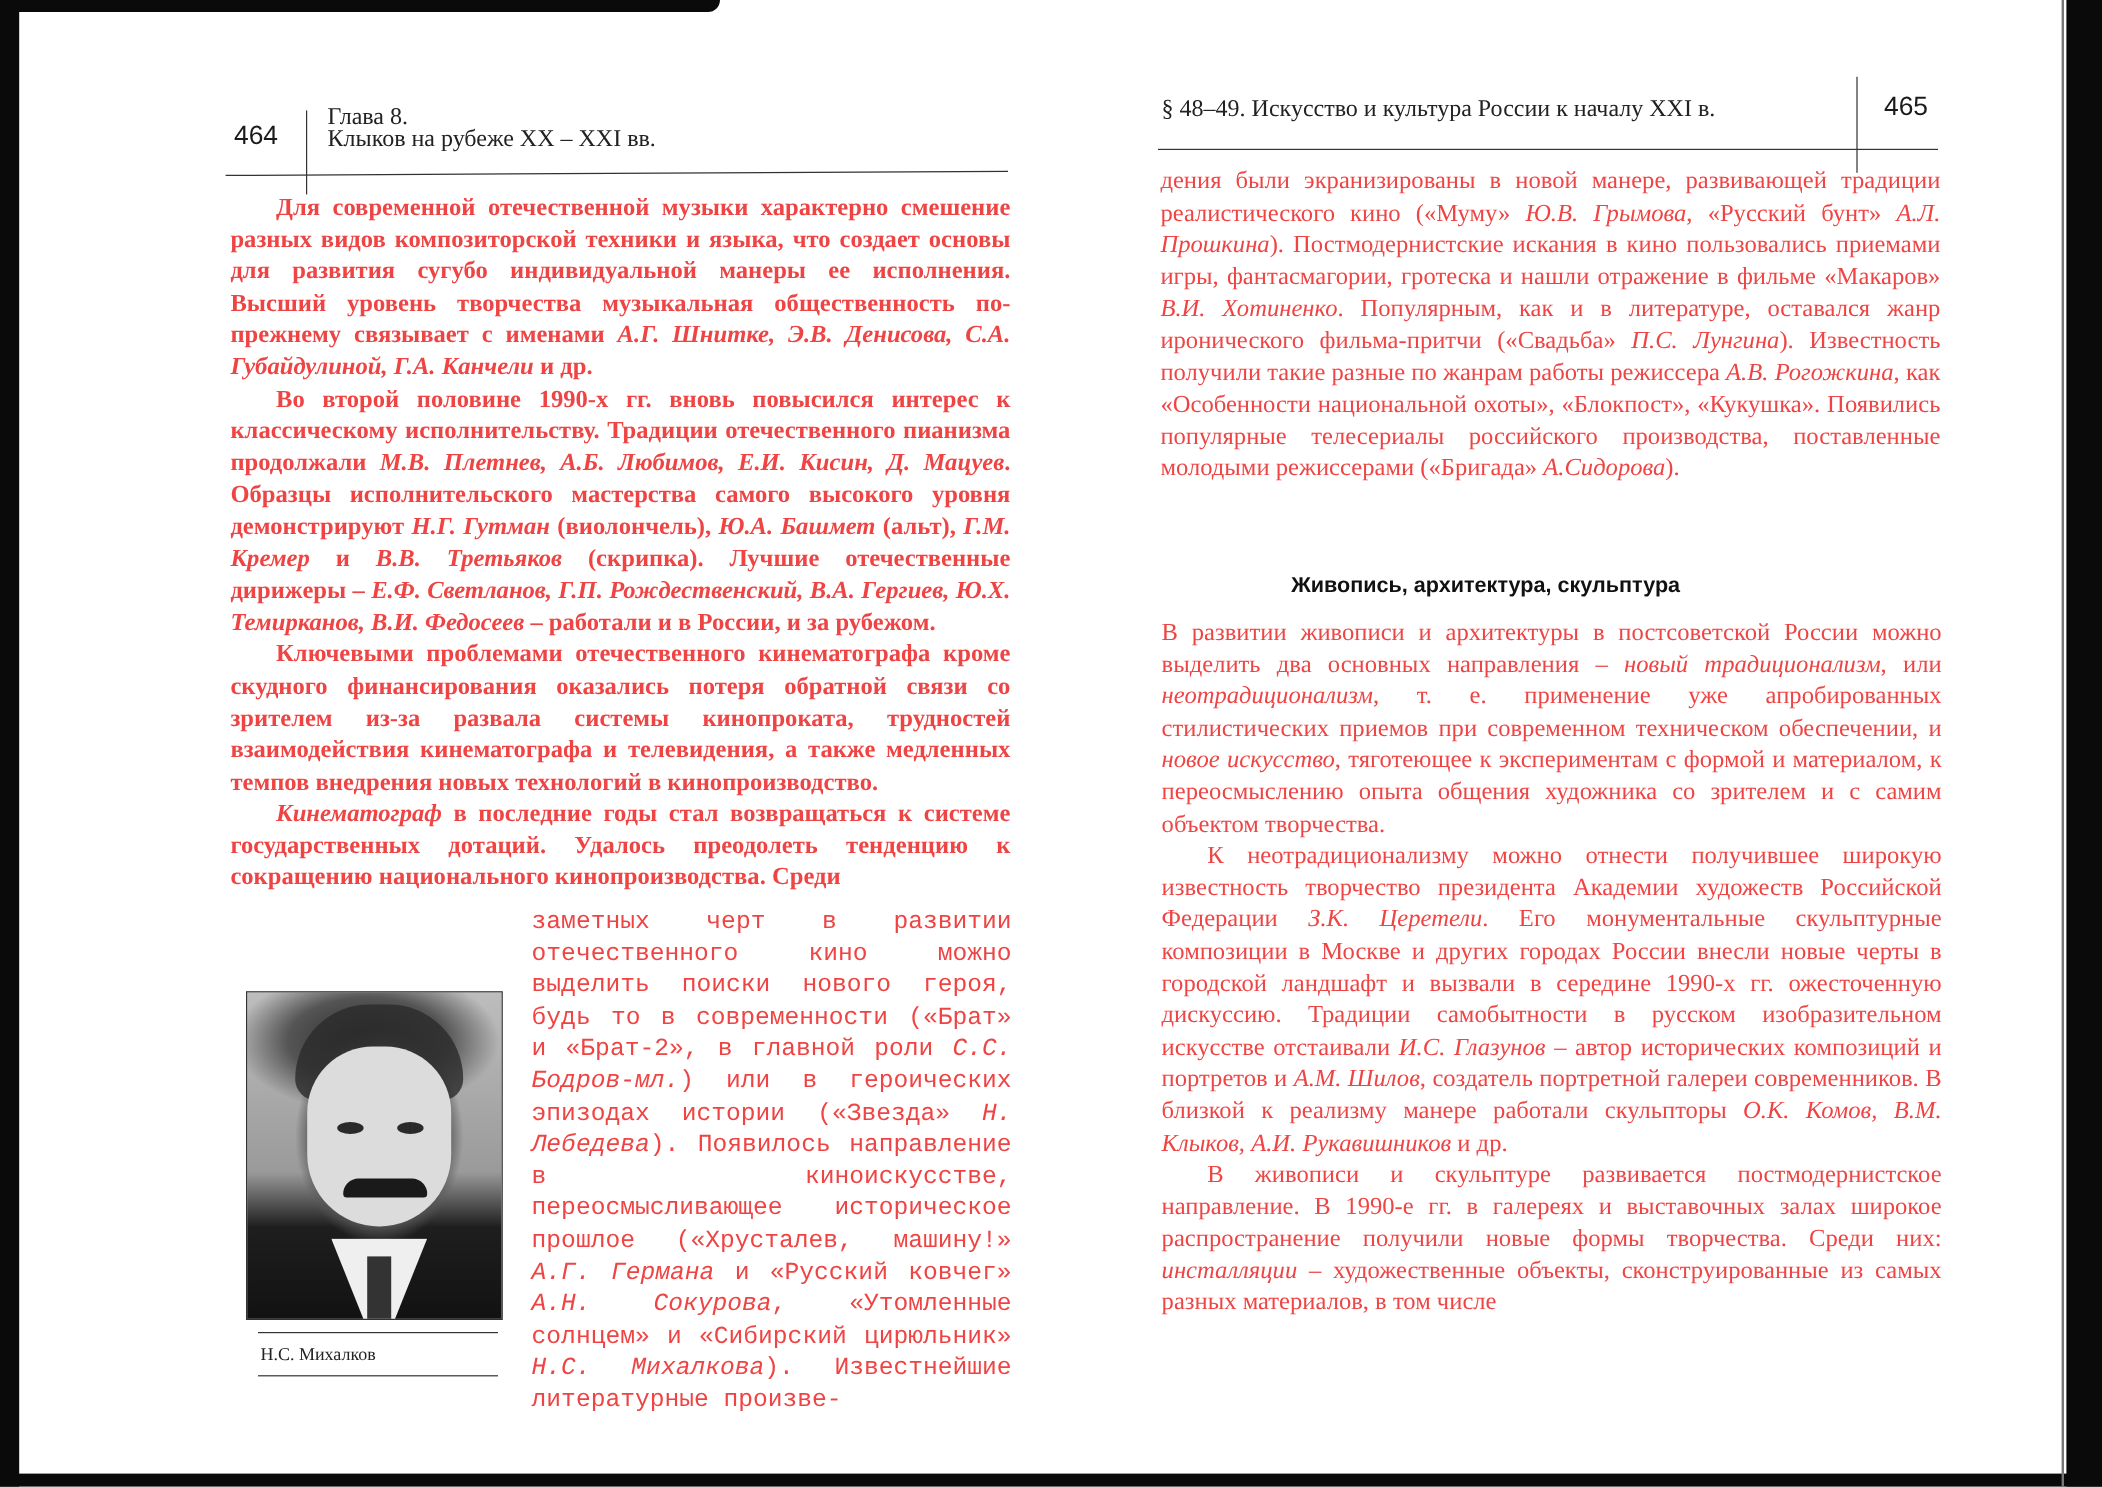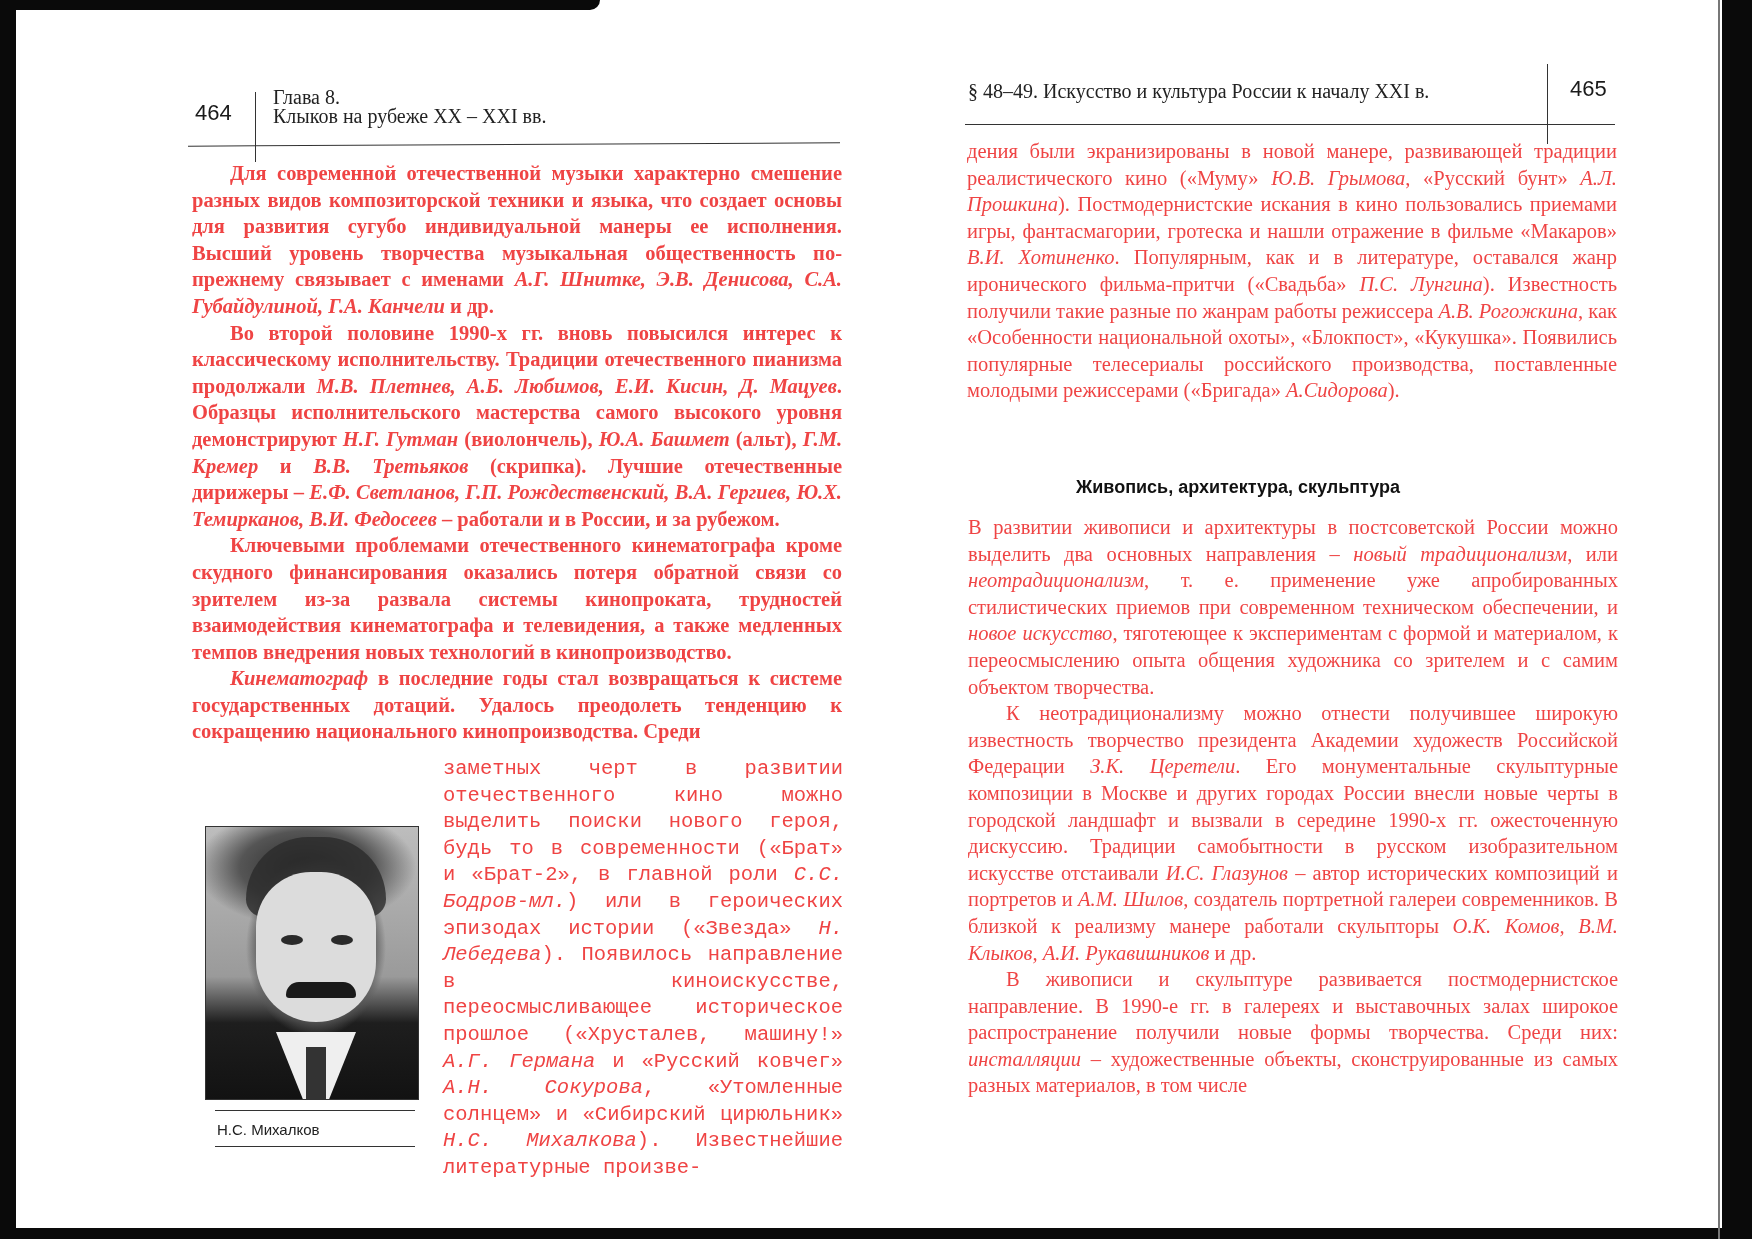--- a/index.html
+++ b/index.html
@@ -48,21 +48,21 @@
   }
   .photo .hair { position: absolute; left: 40px; top: 10px; width: 140px; height: 80px; border-radius: 70px 70px 20px 20px; background: #2b2b2b; opacity: .8; }
   .photo .face { position: absolute; left: 50px; top: 45px; width: 120px; height: 150px; border-radius: 55px 55px 60px 60px; background: #dcdcdc; }
   .photo .eye { position: absolute; width: 22px; height: 10px; background: #2a2a2a; border-radius: 50%; top: 108px; }
   .photo .eye.l { left: 75px; } .photo .eye.r { left: 125px; }
   .photo .stache { position: absolute; left: 80px; top: 155px; width: 70px; height: 16px; background: #1a1a1a; border-radius: 40px 40px 10px 10px; }
   .photo .collar { position: absolute; left: 70px; top: 205px; width: 80px; height: 70px; background: #efefef; clip-path: polygon(0 0, 100% 0, 65% 100%, 35% 100%); }
   .photo .tie { position: absolute; left: 100px; top: 220px; width: 20px; height: 60px; background: #333; }
   .caption {
     position: absolute; left: 217px; top: 1121px;
-    font-family: Liberation Sans, sans-serif; font-size: 15px; color: #222;
+    font-family: Liberation Serif, serif; font-size: 15px; color: #222;
   }
 </style>
 </head>
 <body>
 
 <div class="scan-border-left"></div>
 <div class="scan-border-top"></div>
 <div class="scan-border-bottom"></div>
 <div class="scan-border-right"></div>
 

